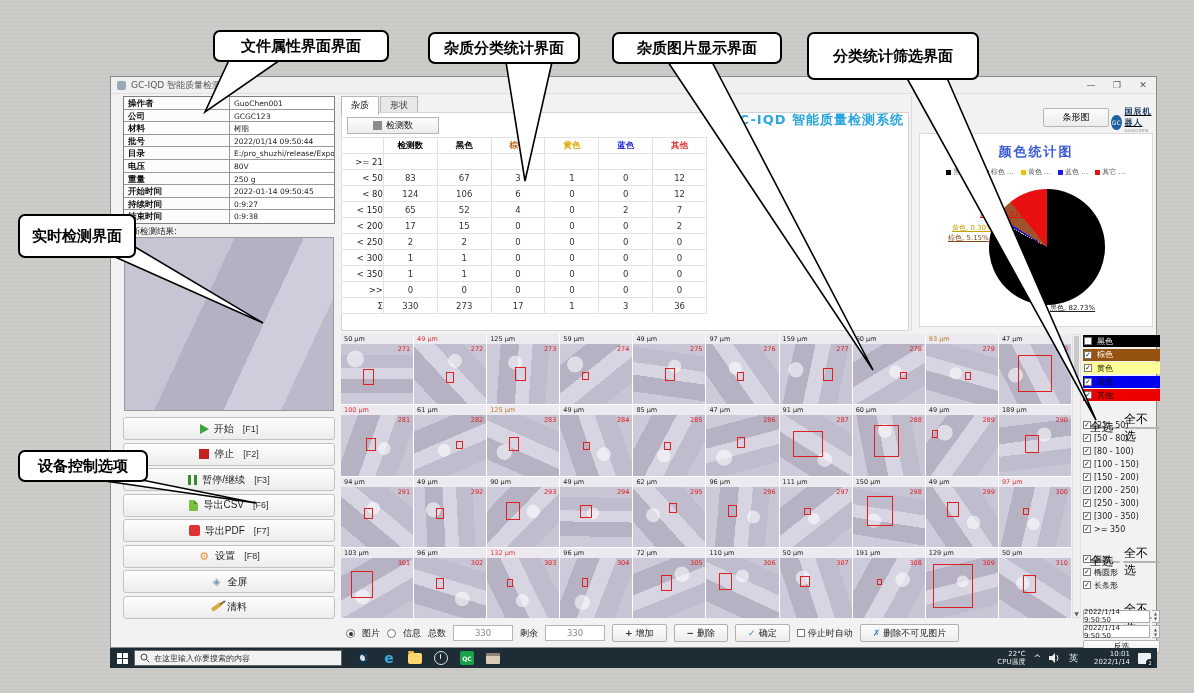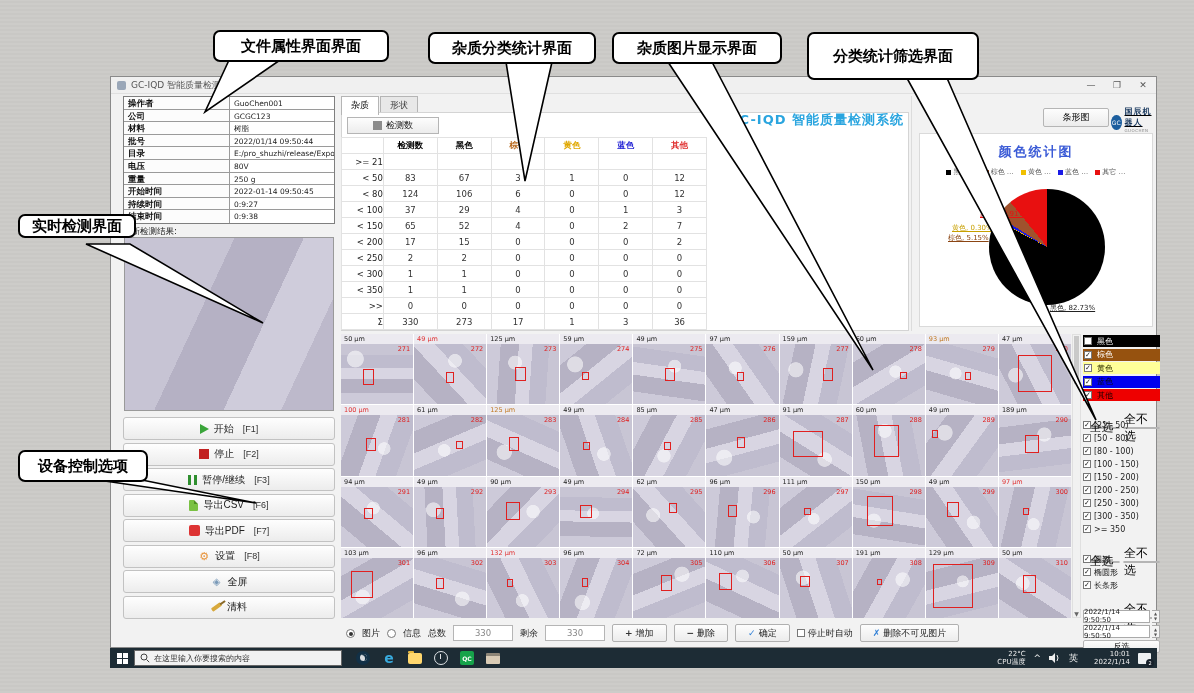--- a/index.html
+++ b/index.html
@@ -156,24 +156,24 @@
   .tray-sym { font-size:9px; color:#eee; }
   #tb-notif { position:relative; width:13px; height:11px; background:#eef1f3; border-radius:1px; }
   #tb-badge { position:absolute; right:-3px; bottom:-3px; width:8px; height:8px; border-radius:50%; background:#16202a;
               color:#fff; font-size:5px; display:flex; align-items:center; justify-content:center; }
 
   
   #tails { position:absolute; left:0; top:0; width:1194px; height:693px; z-index:40; pointer-events:none; }
   .bubble { position:absolute; z-index:50; background:#fff; border:2px solid #000; border-radius:7px;
             font-size:15px; font-weight:bold; color:#000; display:flex; align-items:center; justify-content:center; }
   #b1 { left:213px; top:30px; width:176px; height:32px; }
-  #b2 { left:428px; top:32px; width:168px; height:32px; }
+  #b2 { left:428px; top:32px; width:152px; height:32px; }
   #b3 { left:612px; top:32px; width:170px; height:32px; }
   #b4 { left:807px; top:32px; width:172px; height:48px; }
-  #b5 { left:18px;  top:214px; width:118px; height:24px; }
+  #b5 { left:18px;  top:214px; width:118px; height:44px; }
   #b6 { left:18px;  top:450px; width:130px; height:32px; }
 </style>
 </head>
 <body>
 
 <div id="page">
 
   <svg id="tails">
     <polygon points="230,58 283,58 205,112" fill="#fff" stroke="#000" stroke-width="1.6"></polygon>
     <polygon points="506,62 552,62 525,181" fill="#fff" stroke="#000" stroke-width="1.6"></polygon>
@@ -330,29 +330,20 @@
           <tr>
             <td class="rowlabel">&lt; 80</td>
             <td>124</td>
             <td>106</td>
             <td>6</td>
             <td>0</td>
             <td>0</td>
             <td>12</td>
           </tr>
           <tr>
-            <td class="rowlabel">&lt; 100</td>
-            <td>37</td>
-            <td>29</td>
-            <td>4</td>
-            <td>0</td>
-            <td>1</td>
-            <td>3</td>
-          </tr>
-          <tr>
             <td class="rowlabel">&lt; 150</td>
             <td>65</td>
             <td>52</td>
             <td>4</td>
             <td>0</td>
             <td>2</td>
             <td>7</td>
           </tr>
           <tr>
             <td class="rowlabel">&lt; 200</td>

